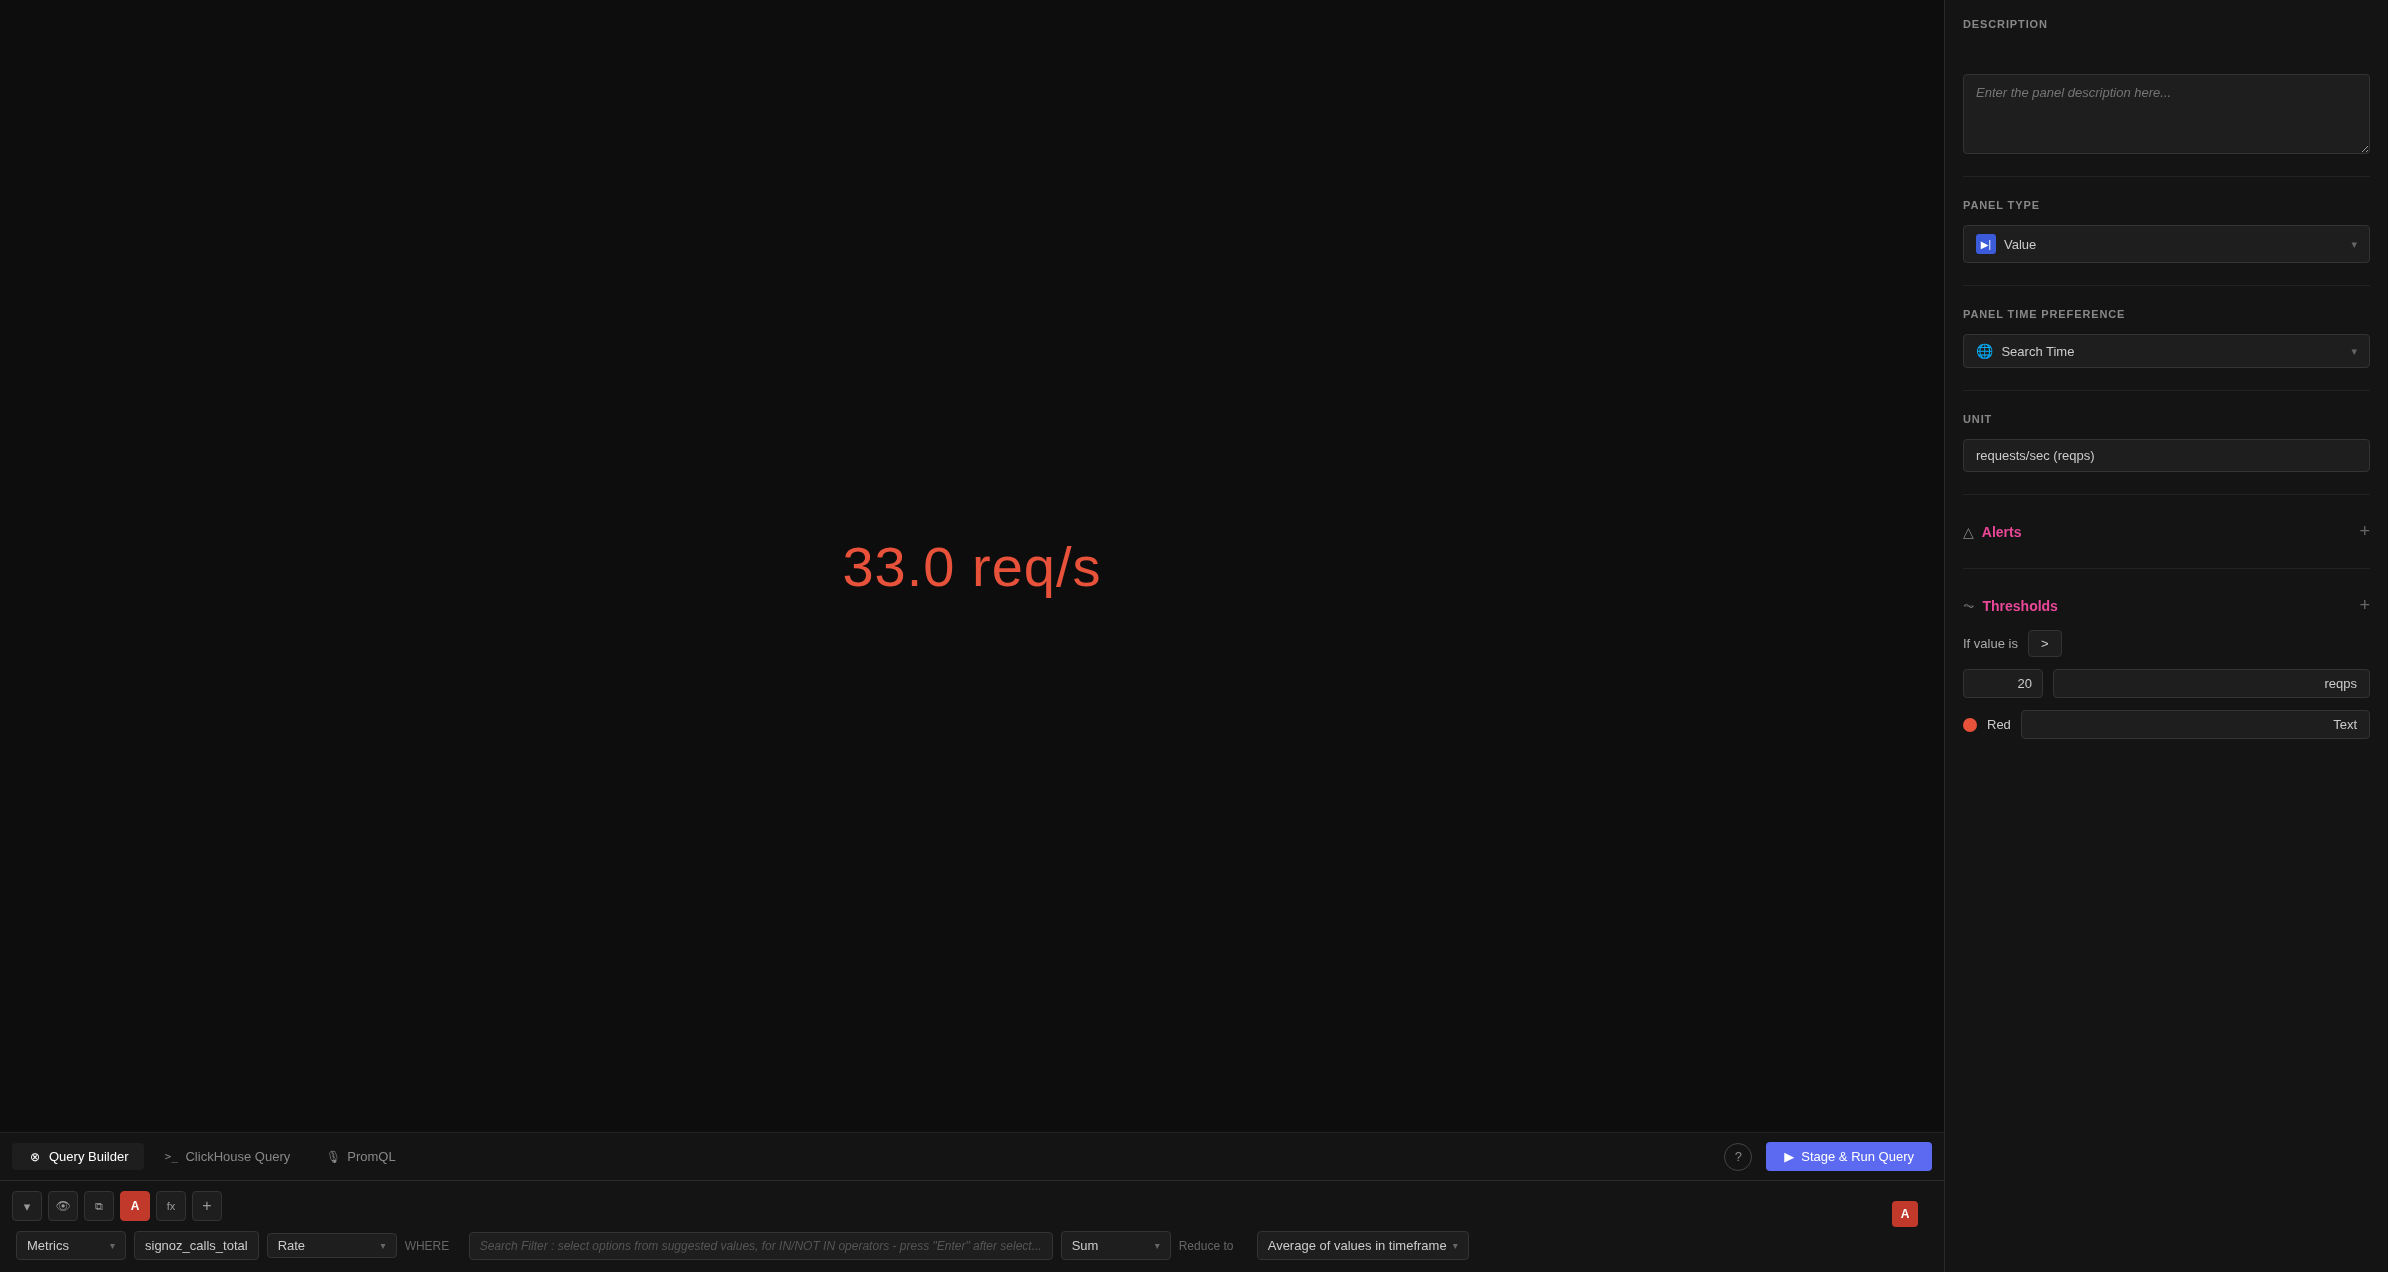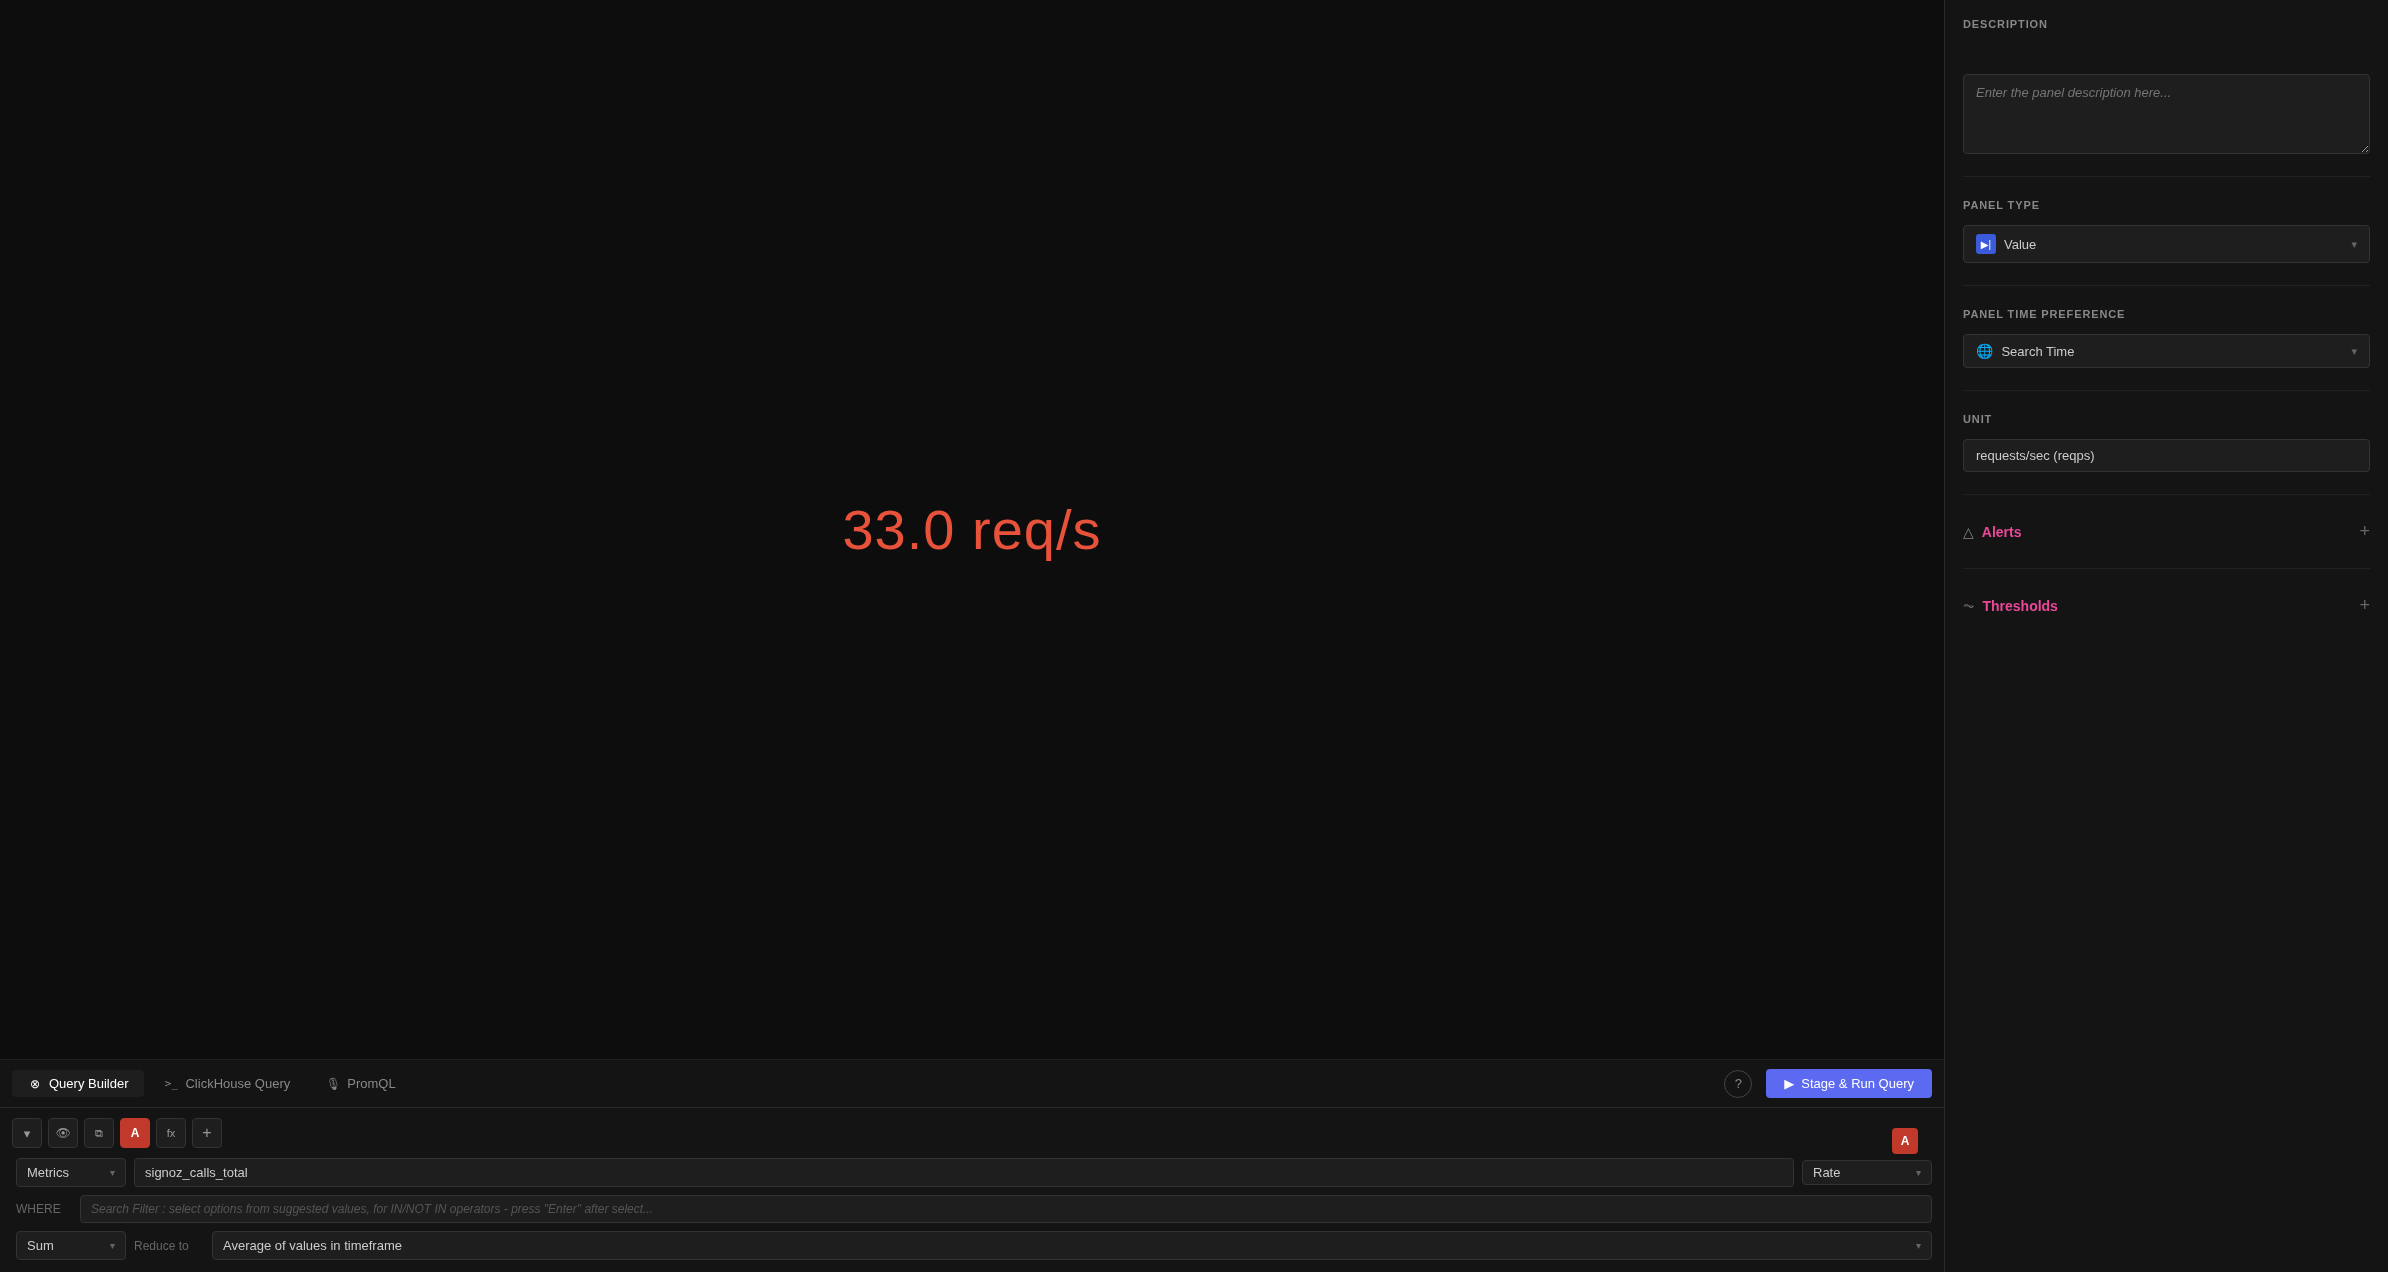--- a/index.html
+++ b/index.html
@@ -149,21 +149,21 @@
       align-items: center;
       justify-content: center;
       position: absolute;
       right: 14px;
       top: 10px;
     }
 
     
     .query-fields {
       display: flex;
-      flex-direction: column;
+      flex-direction: row;
       gap: 8px;
       margin-left: 4px;
     }
 
     .query-field-row {
       display: flex;
       align-items: center;
       gap: 8px;
     }
 
@@ -620,15 +620,36 @@
 
   <div class="divider"></div>
 
   <div>
     <div class="collapsible-header">
       <span class="collapsible-icon">⏦</span>
       <span class="collapsible-title">Thresholds</span>
       <span class="plus-icon">+</span>
     </div>
 
+    <div class="thresholds-body">
+
+      <div class="threshold-condition-row">
+        <span class="threshold-condition-text">If value is</span>
+        <div class="threshold-operator-box">
+          <span>&gt;</span>
+        </div>
+      </div>
+
+      <div class="threshold-value-row">
+        <input class="threshold-value-input" type="text" value="20" style="">
+        <div class="threshold-unit-box">reqps</div>
+      </div>
+
+      <div class="threshold-color-row">
+        <div class="color-dot"></div>
+        <span class="threshold-color-label">Red</span>
+        <div class="threshold-text-box">Text</div>
+      </div>
+
+    </div>
   </div>
 
 </div>
 
 </body></html>

